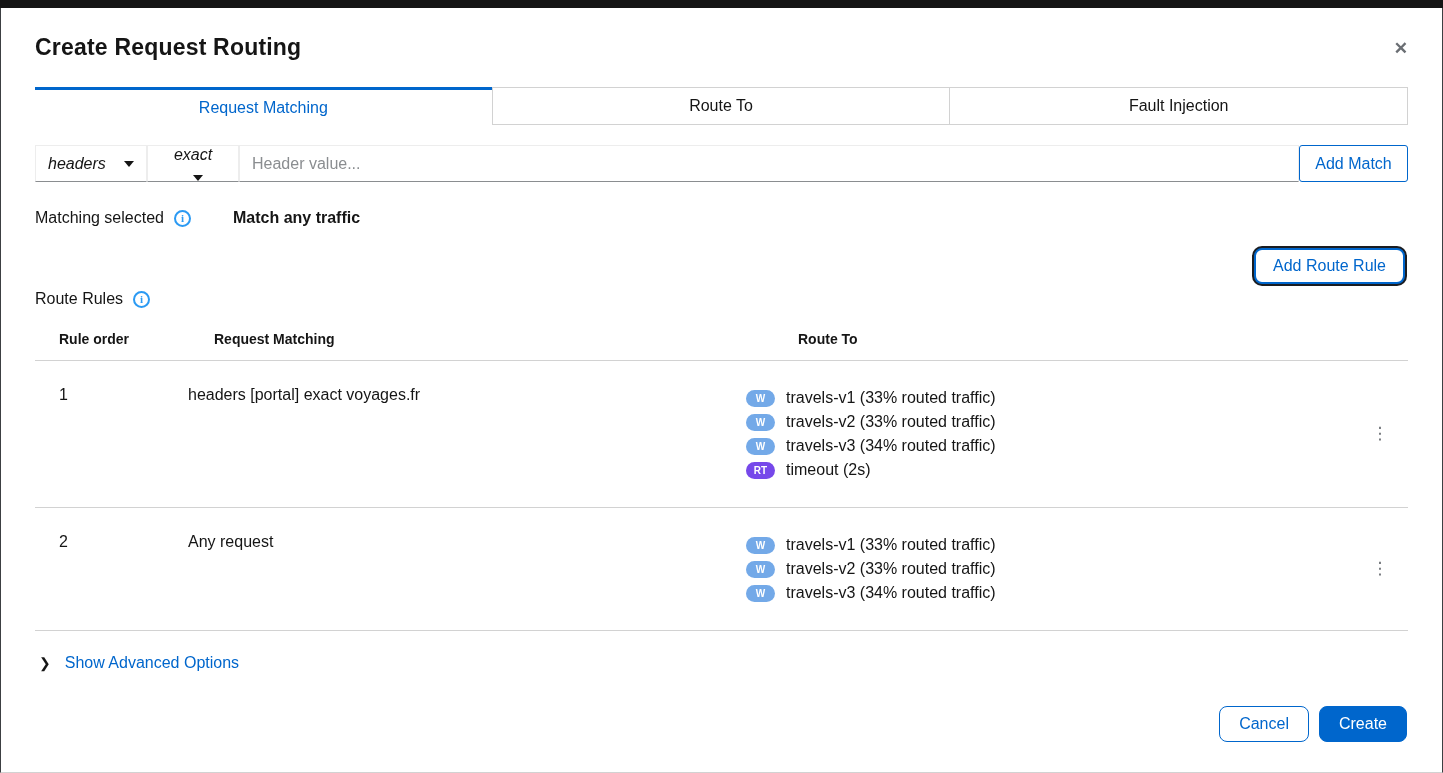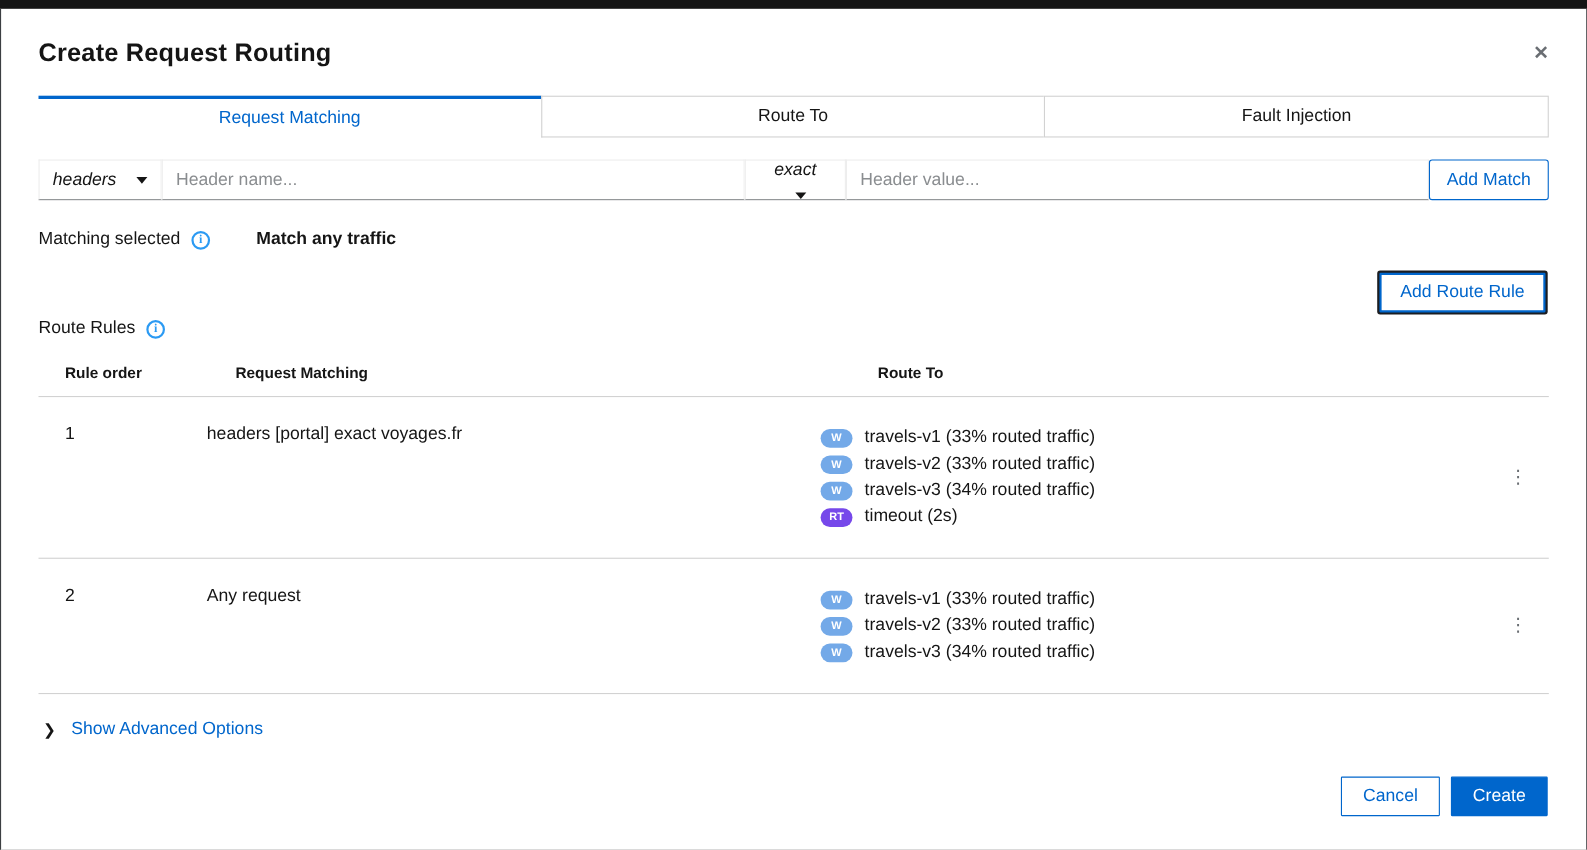--- a/index.html
+++ b/index.html
@@ -99,21 +99,21 @@
     padding: 0 12px;
     font-size: 16px;
     font-family: inherit;
     color: #151515;
     outline: none;
   }
   .pf-input::placeholder { color: #8a8d90; opacity: 1; }
   .btn {
     font-family: inherit;
     font-size: 16px;
-    border-radius: 1px;
+    border-radius: 8px;
     cursor: pointer;
   }
   .btn-secondary {
     background: #fff;
     border: 1px solid #0066cc;
     color: #0066cc;
   }
   .btn-primary {
     background: #0066cc;
     border: 1px solid #0066cc;
@@ -258,21 +258,20 @@
     <div class="tab active">Request Matching</div>
     <div class="tab">Route To</div>
     <div class="tab">Fault Injection</div>
   </div>
 
   <div class="match-row">
     <div class="pf-select sel-category">
       <span>headers</span>
       <span class="caret"></span>
     </div>
-    <input class="pf-input" type="text" placeholder="Header name..." style="">
     <div class="pf-select sel-operator">
       <span>exact</span>
       <span class="caret"></span>
     </div>
     <input class="pf-input" type="text" placeholder="Header value..." style="">
     <button class="btn add-match-btn">Add Match</button>
   </div>
 
   <div class="matching-row">
     <span>Matching selected</span>

